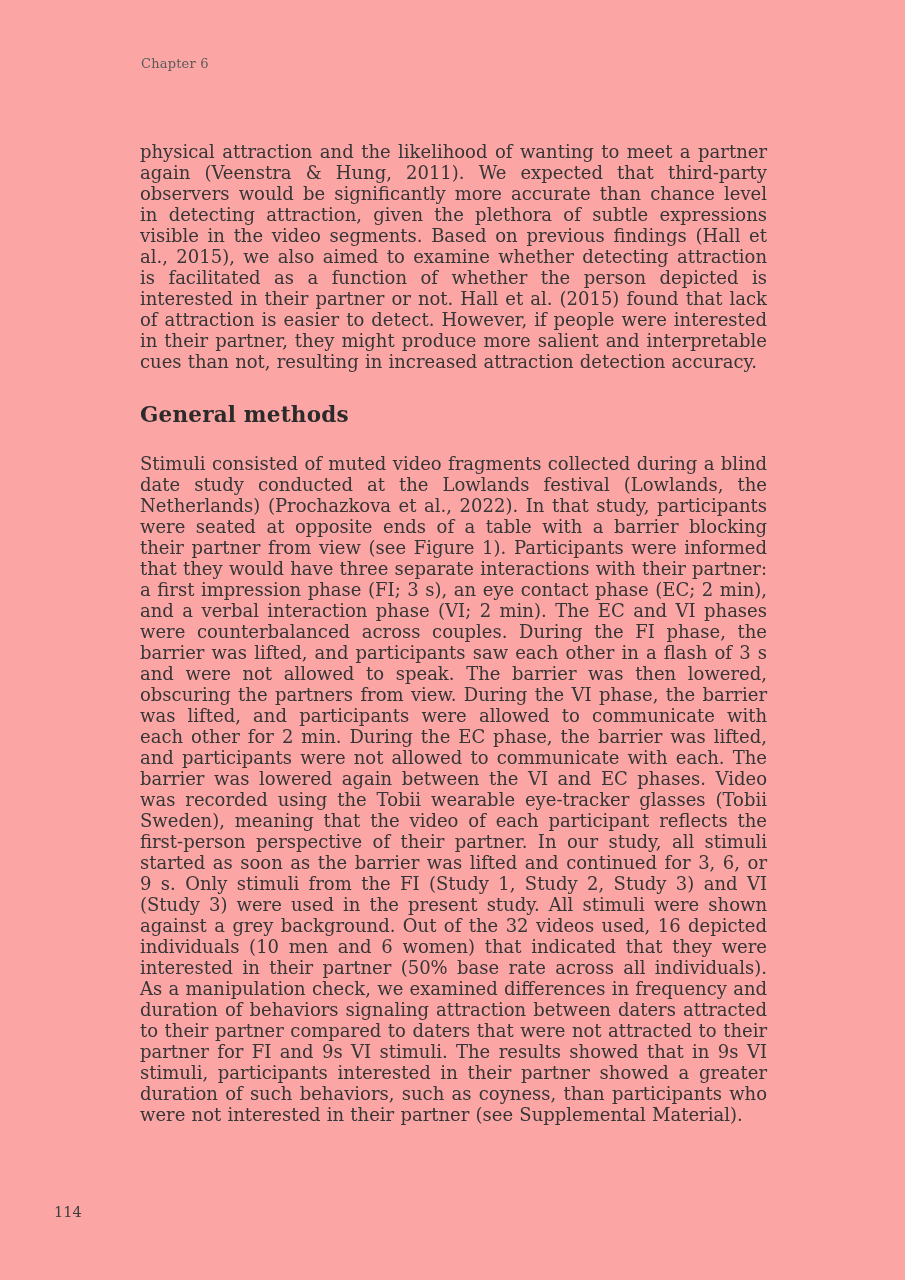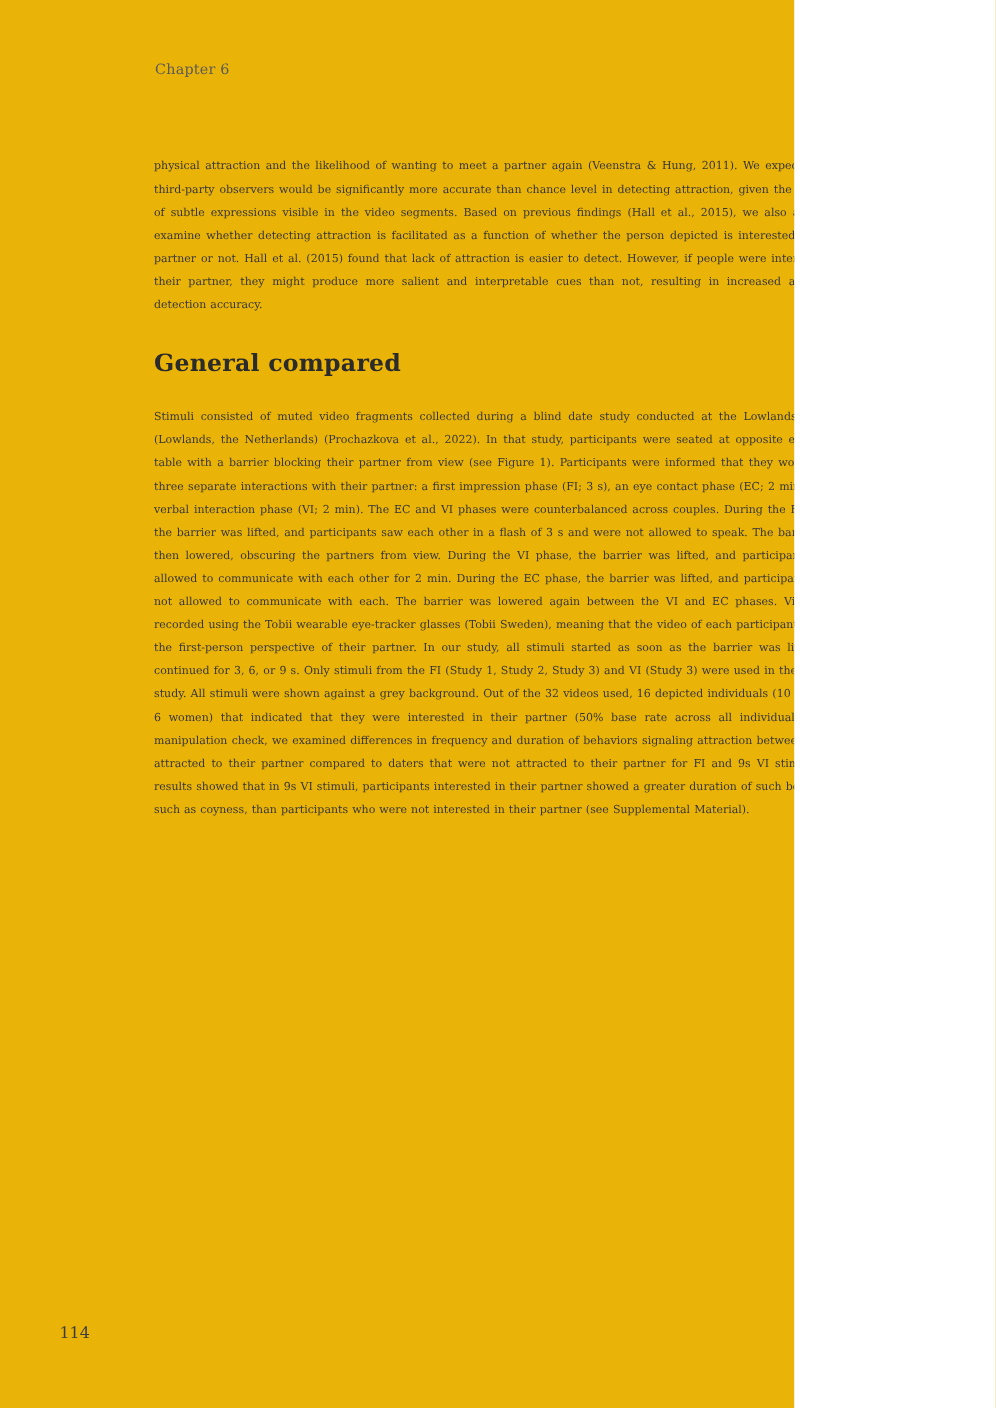--- a/index.html
+++ b/index.html
@@ -6,41 +6,41 @@
   html, body {
     width: 905px;
     background: #ffffff;
   }
   body {
     font-family: "DejaVu Serif", "Liberation Serif", serif;
     color: #363636;
   }
   .page {
     position: relative;
-    width: 722px;
+    width: 905px;
     height: 1280px;
-    background: #eab308;
+    background: #fca5a5;
     overflow: hidden;
   }
   .running-header {
     position: absolute;
     left: 141px;
     top: 56px;
     font-size: 13px;
     color: #5a5a5a;
     letter-spacing: 0.2px;
   }
   .text-block {
     position: absolute;
     left: 140px;
     top: 141px;
     width: 627px;
   }
   .para {
-    font-size: 10px;
+    font-size: 18px;
     line-height: 21px;
     text-align: justify;
     color: #363636;
     word-spacing: 0.5px;
   }
   .section-heading {
     font-size: 21.5px;
     font-weight: bold;
     color: #2b2b2b;
     margin-top: 30px;
@@ -65,21 +65,21 @@
 <body>
 
 <div class="page">
 
   <div class="running-header">Chapter 6</div>
 
   <div class="text-block">
 
     <p class="para">physical attraction and the likelihood of wanting to meet a partner again (Veenstra &amp; Hung, 2011). We expected that third-party observers would be significantly more accurate than chance level in detecting attraction, given the plethora of subtle expressions visible in the video segments. Based on previous findings (Hall et al., 2015), we also aimed to examine whether detecting attraction is facilitated as a function of whether the person depicted is interested in their partner or not. Hall et al. (2015) found that lack of attraction is easier to detect. However, if people were interested in their partner, they might produce more salient and interpretable cues than not, resulting in increased attraction detection accuracy.</p>
 
-    <h1 class="section-heading">General compared</h1>
+    <h1 class="section-heading">General methods</h1>
 
 
     <p class="para">Stimuli consisted of muted video fragments collected during a blind date study conducted at the Lowlands festival (Lowlands, the Netherlands) (Prochazkova et al., 2022). In that study, participants were seated at opposite ends of a table with a barrier blocking their partner from view (see Figure 1). Participants were informed that they would have three separate interactions with their partner: a first impression phase (FI; 3 s), an eye contact phase (EC; 2 min), and a verbal interaction phase (VI; 2 min). The EC and VI phases were counterbalanced across couples. During the FI phase, the barrier was lifted, and participants saw each other in a flash of 3 s and were not allowed to speak. The barrier was then lowered, obscuring the partners from view. During the VI phase, the barrier was lifted, and participants were allowed to communicate with each other for 2 min. During the EC phase, the barrier was lifted, and participants were not allowed to communicate with each. The barrier was lowered again between the VI and EC phases. Video was recorded using the Tobii wearable eye-tracker glasses (Tobii Sweden), meaning that the video of each participant reflects the first-person perspective of their partner. In our study, all stimuli started as soon as the barrier was lifted and continued for 3, 6, or 9 s. Only stimuli from the FI (Study 1, Study 2, Study 3) and VI (Study 3) were used in the present study. All stimuli were shown against a grey background. Out of the 32 videos used, 16 depicted individuals (10 men and 6 women) that indicated that they were interested in their partner (50% base rate across all individuals). As a manipulation check, we examined differences in frequency and duration of behaviors signaling attraction between daters attracted to their partner compared to daters that were not attracted to their partner for FI and 9s VI stimuli. The results showed that in 9s VI stimuli, participants interested in their partner showed a greater duration of such behaviors, such as coyness, than participants who were not interested in their partner (see Supplemental Material).</p>
 
   </div>
 
   <div class="page-number">114</div>
 
 </div>
 

